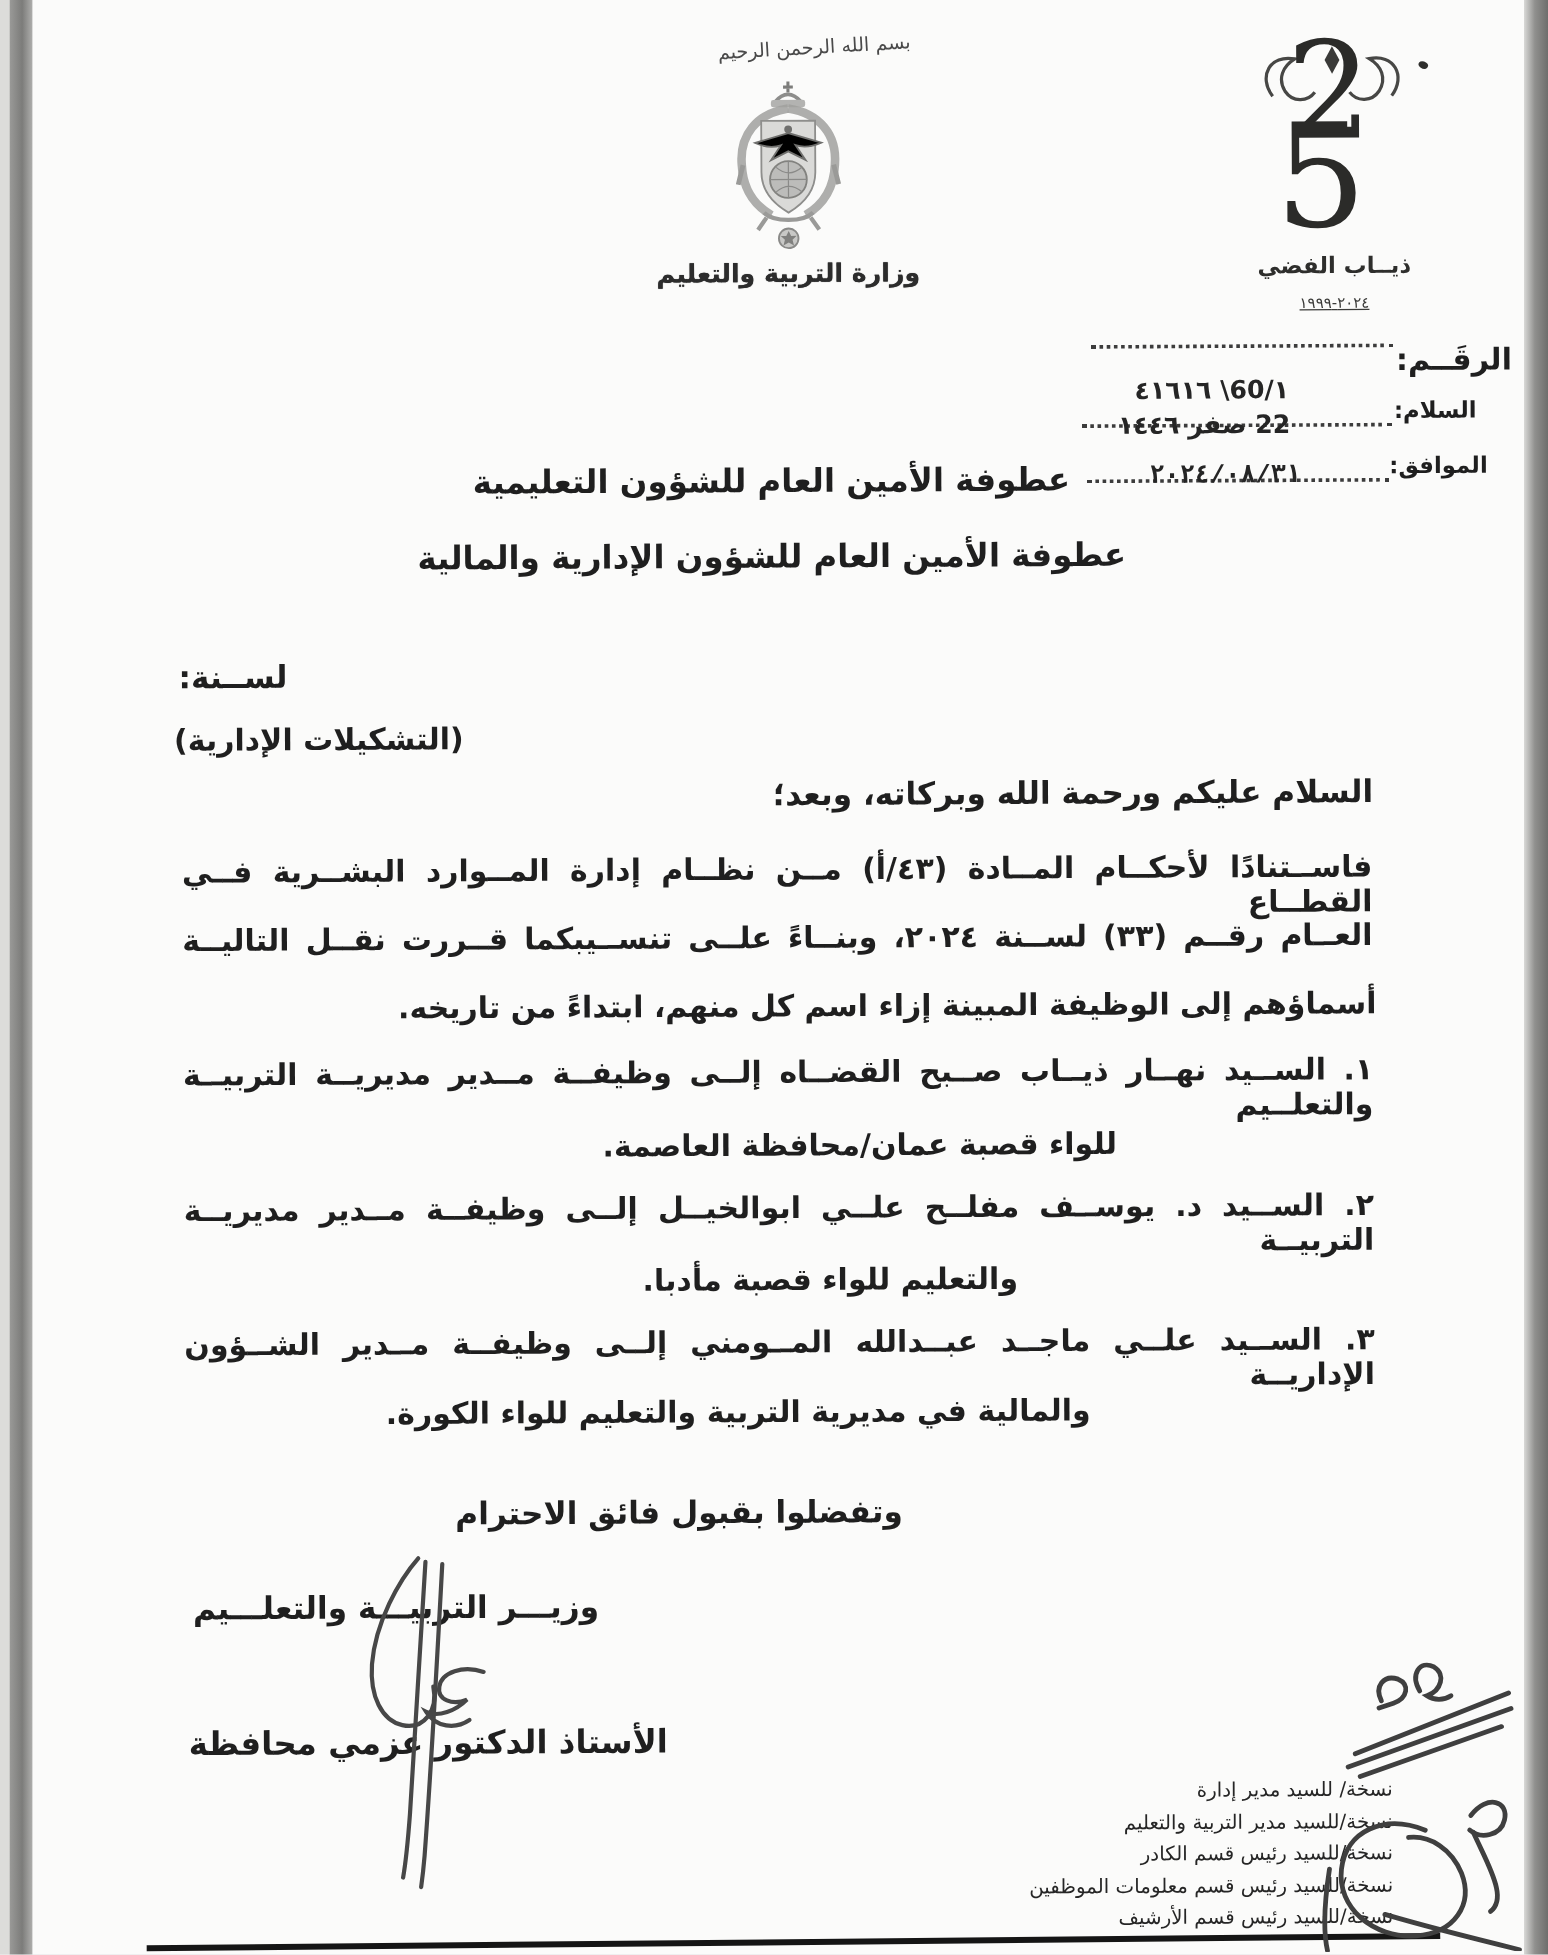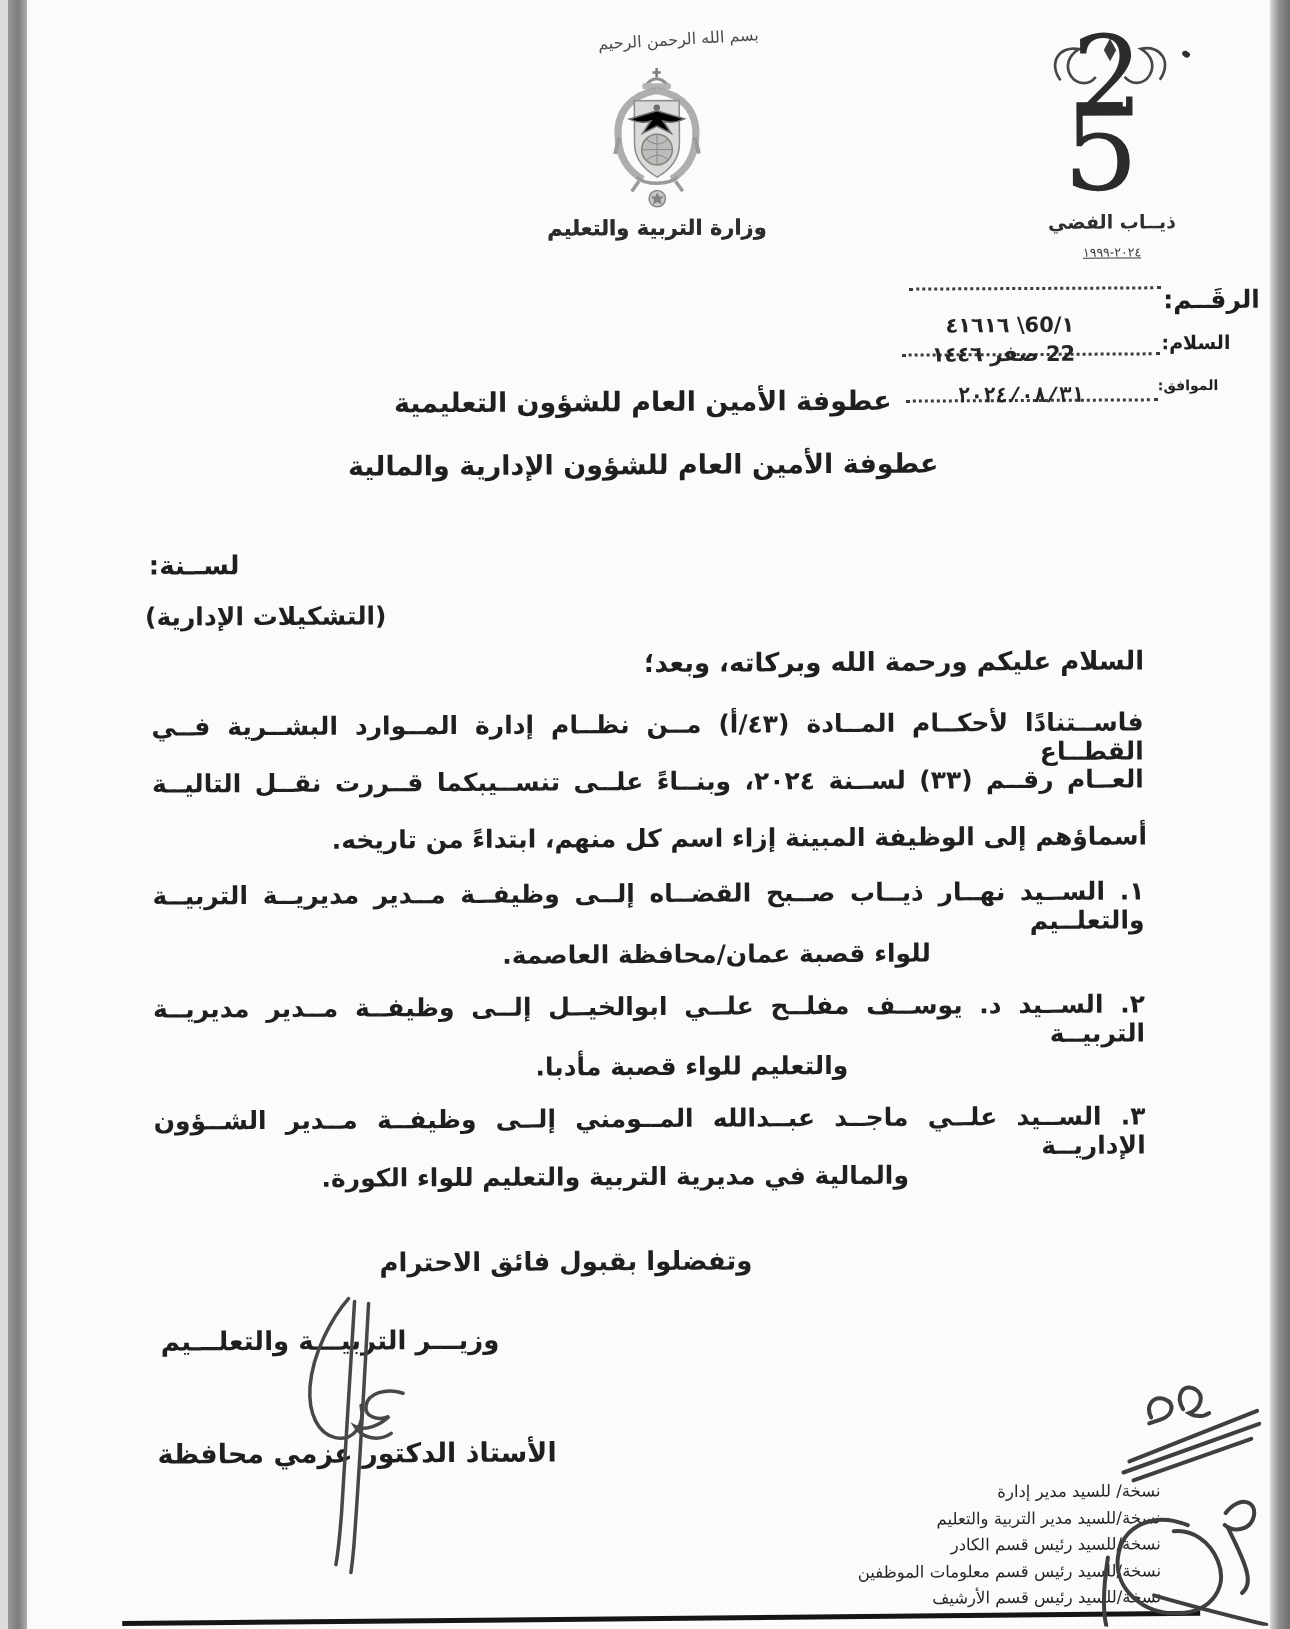--- a/index.html
+++ b/index.html
@@ -75,21 +75,21 @@
 
     <div class="dots" style="left:912px;top:272px;width:252px;"></div>
     <div class="abs ar b nw" style="left:1166px;top:288px;font-size:25px;">الرقَــم:</div>
     <div class="abs b nw ltr" style="left:948px;top:315px;font-size:21px;color:#252525;font-family:'DejaVu Sans',sans-serif;">٤١٦١٦ \60/١</div>
 
     <div class="dots" style="left:904px;top:338px;width:258px;"></div>
     <div class="abs ar b nw" style="left:1164px;top:334px;font-size:19px;">السلام:</div>
     <div class="abs ar b nw" style="left:934px;top:344px;font-size:21px;color:#252525;">22 صفر ١٤٤٦</div>
 
     <div class="dots" style="left:908px;top:384px;width:252px;"></div>
-    <div class="abs ar b nw" style="left:1160px;top:380px;font-size:14px;">الموافق:</div>
+    <div class="abs ar b nw" style="left:1160px;top:380px;font-size:19px;">الموافق:</div>
     <div class="abs b nw ltr" style="left:944px;top:385px;font-size:21px;color:#252525;font-family:Liberation Mono, monospace;margin-left:16px;">٢٠٢٤/٠٨/٣١</div>
 
     <div class="abs ar ctr b" style="left:320px;top:386px;width:650px;font-size:27px;">عطوفة الأمين العام للشؤون التعليمية</div>
     <div class="abs ar ctr b" style="left:320px;top:449px;width:650px;font-size:27px;">عطوفة الأمين العام للشؤون الإدارية والمالية</div>
 
     <div class="abs ar b nw" style="left:150px;top:548px;font-size:26px;">لســنة:</div>
     <div class="abs ar b nw" style="left:146px;top:600px;font-size:25px;">(التشكيلات الإدارية)</div>
 
     <div class="abs ar b nw" style="right:145px;top:648px;font-size:26px;">السلام عليكم ورحمة الله وبركاته، وبعد؛</div>
 

